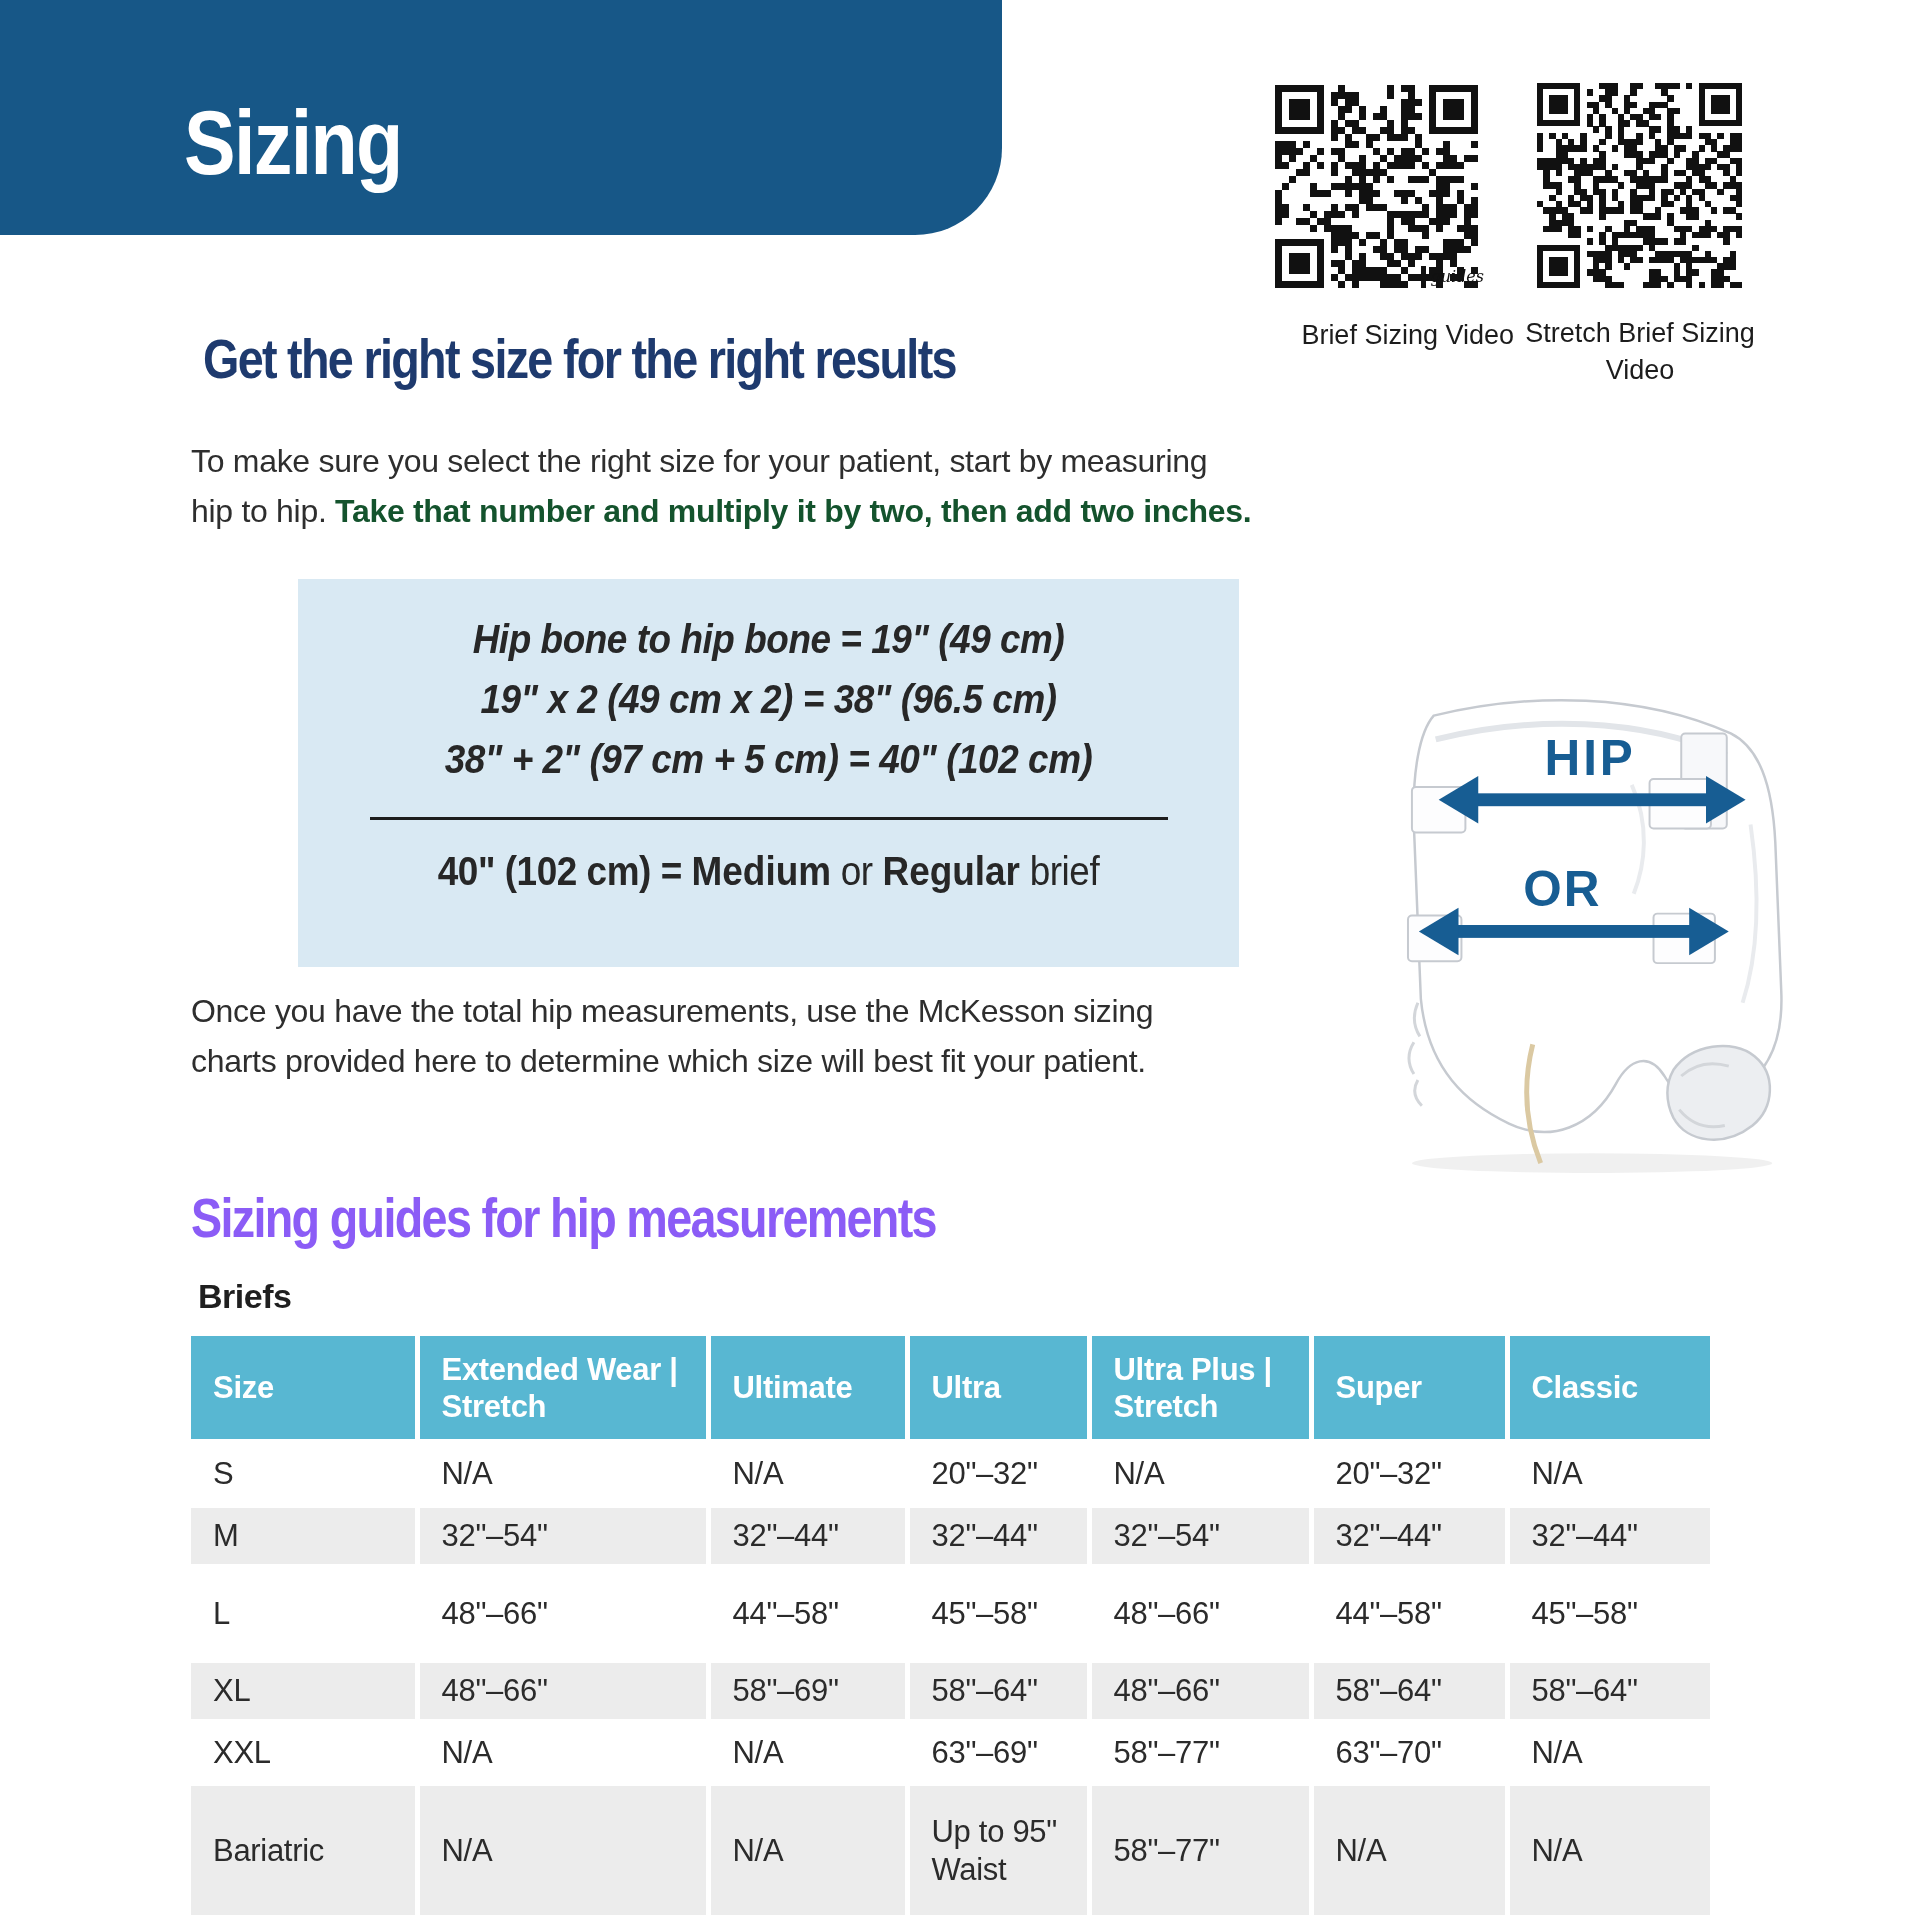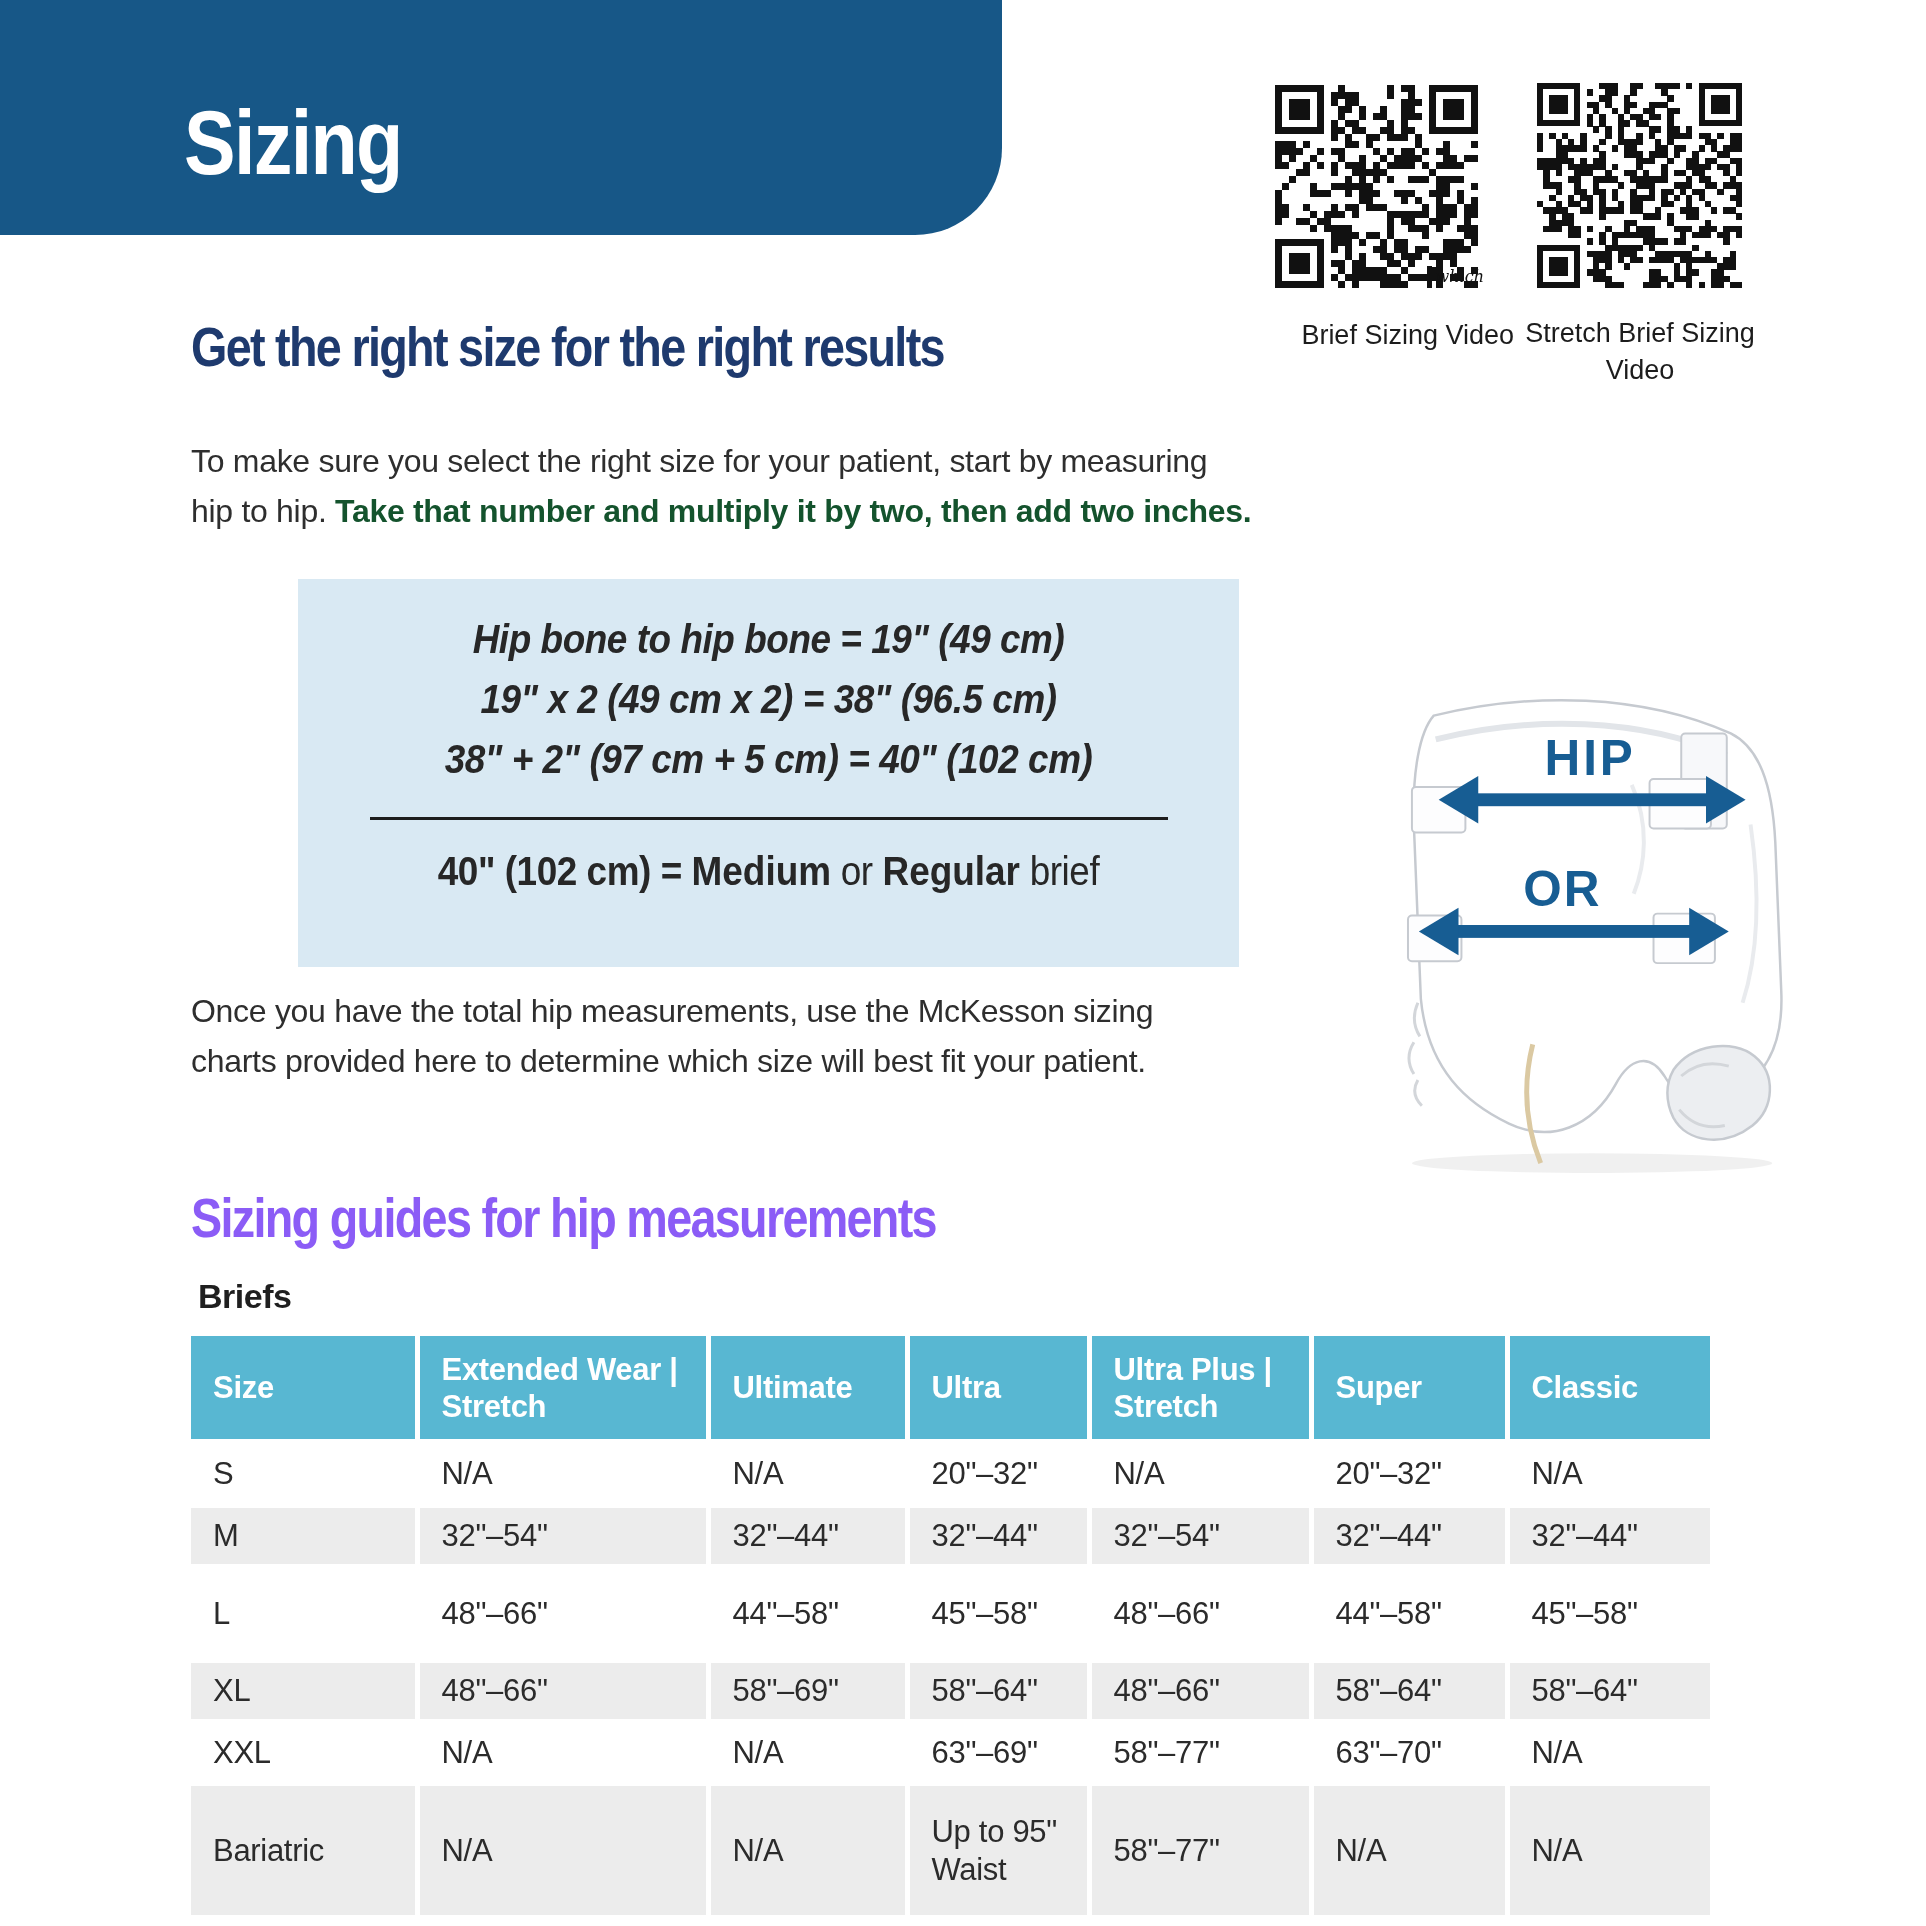--- a/index.html
+++ b/index.html
@@ -384,21 +384,21 @@
           <rect fill="#fff" x="1" y="1" width="5" height="5"></rect>
           <rect x="2" y="2" width="3" height="3"></rect>
           <rect x="22" y="0" width="7" height="7"></rect>
           <rect fill="#fff" x="23" y="1" width="5" height="5"></rect>
           <rect x="24" y="2" width="3" height="3"></rect>
           <rect x="0" y="22" width="7" height="7"></rect>
           <rect fill="#fff" x="1" y="23" width="5" height="5"></rect>
           <rect x="2" y="24" width="3" height="3"></rect>
         </g>
       </svg>
-    <span class="qr-watermark">which</span>
+    <span class="qr-watermark">guides</span>
   </figure>
   <div class="qr-caption cap1">Brief Sizing Video</div>
 
   <figure class="qr" style="left:1537px;top:83px;margin:0;">
     <svg width="205" height="205" viewBox="0 0 33 33">
         <g fill="#111">
           <rect x="10" y="0" width="1.03" height="1.03"></rect>
           <rect x="11" y="0" width="1.03" height="1.03"></rect>
           <rect x="12" y="0" width="1.03" height="1.03"></rect>
           <rect x="15" y="0" width="1.03" height="1.03"></rect>
@@ -829,21 +829,21 @@
           <rect fill="#fff" x="27" y="1" width="5" height="5"></rect>
           <rect x="28" y="2" width="3" height="3"></rect>
           <rect x="0" y="26" width="7" height="7"></rect>
           <rect fill="#fff" x="1" y="27" width="5" height="5"></rect>
           <rect x="2" y="28" width="3" height="3"></rect>
         </g>
       </svg>
   </figure>
   <div class="qr-caption cap2">Stretch Brief Sizing Video</div>
 
-  <h1 class="h1" style="margin:0;"><span class="condensed">Get the right size for the right results</span></h1>
+  <h1 class="h1" style="margin:12px;"><span class="condensed">Get the right size for the right results</span></h1>
 
   <p class="para p1" style="margin:0;">
     <span>To make sure you select the right size for your patient, start by measuring</span><br>
     <span>hip to hip. </span><span class="accent-bold">Take that number and multiply it by two, then add two inches.</span>
   </p>
 
   <div class="calc-box">
     <div class="calc-lines">
       <div class="calc-line condensed-c">Hip bone to hip bone = 19" (49 cm)</div>
       <div class="calc-line condensed-c">19" x 2 (49 cm x 2) = 38" (96.5 cm)</div>

